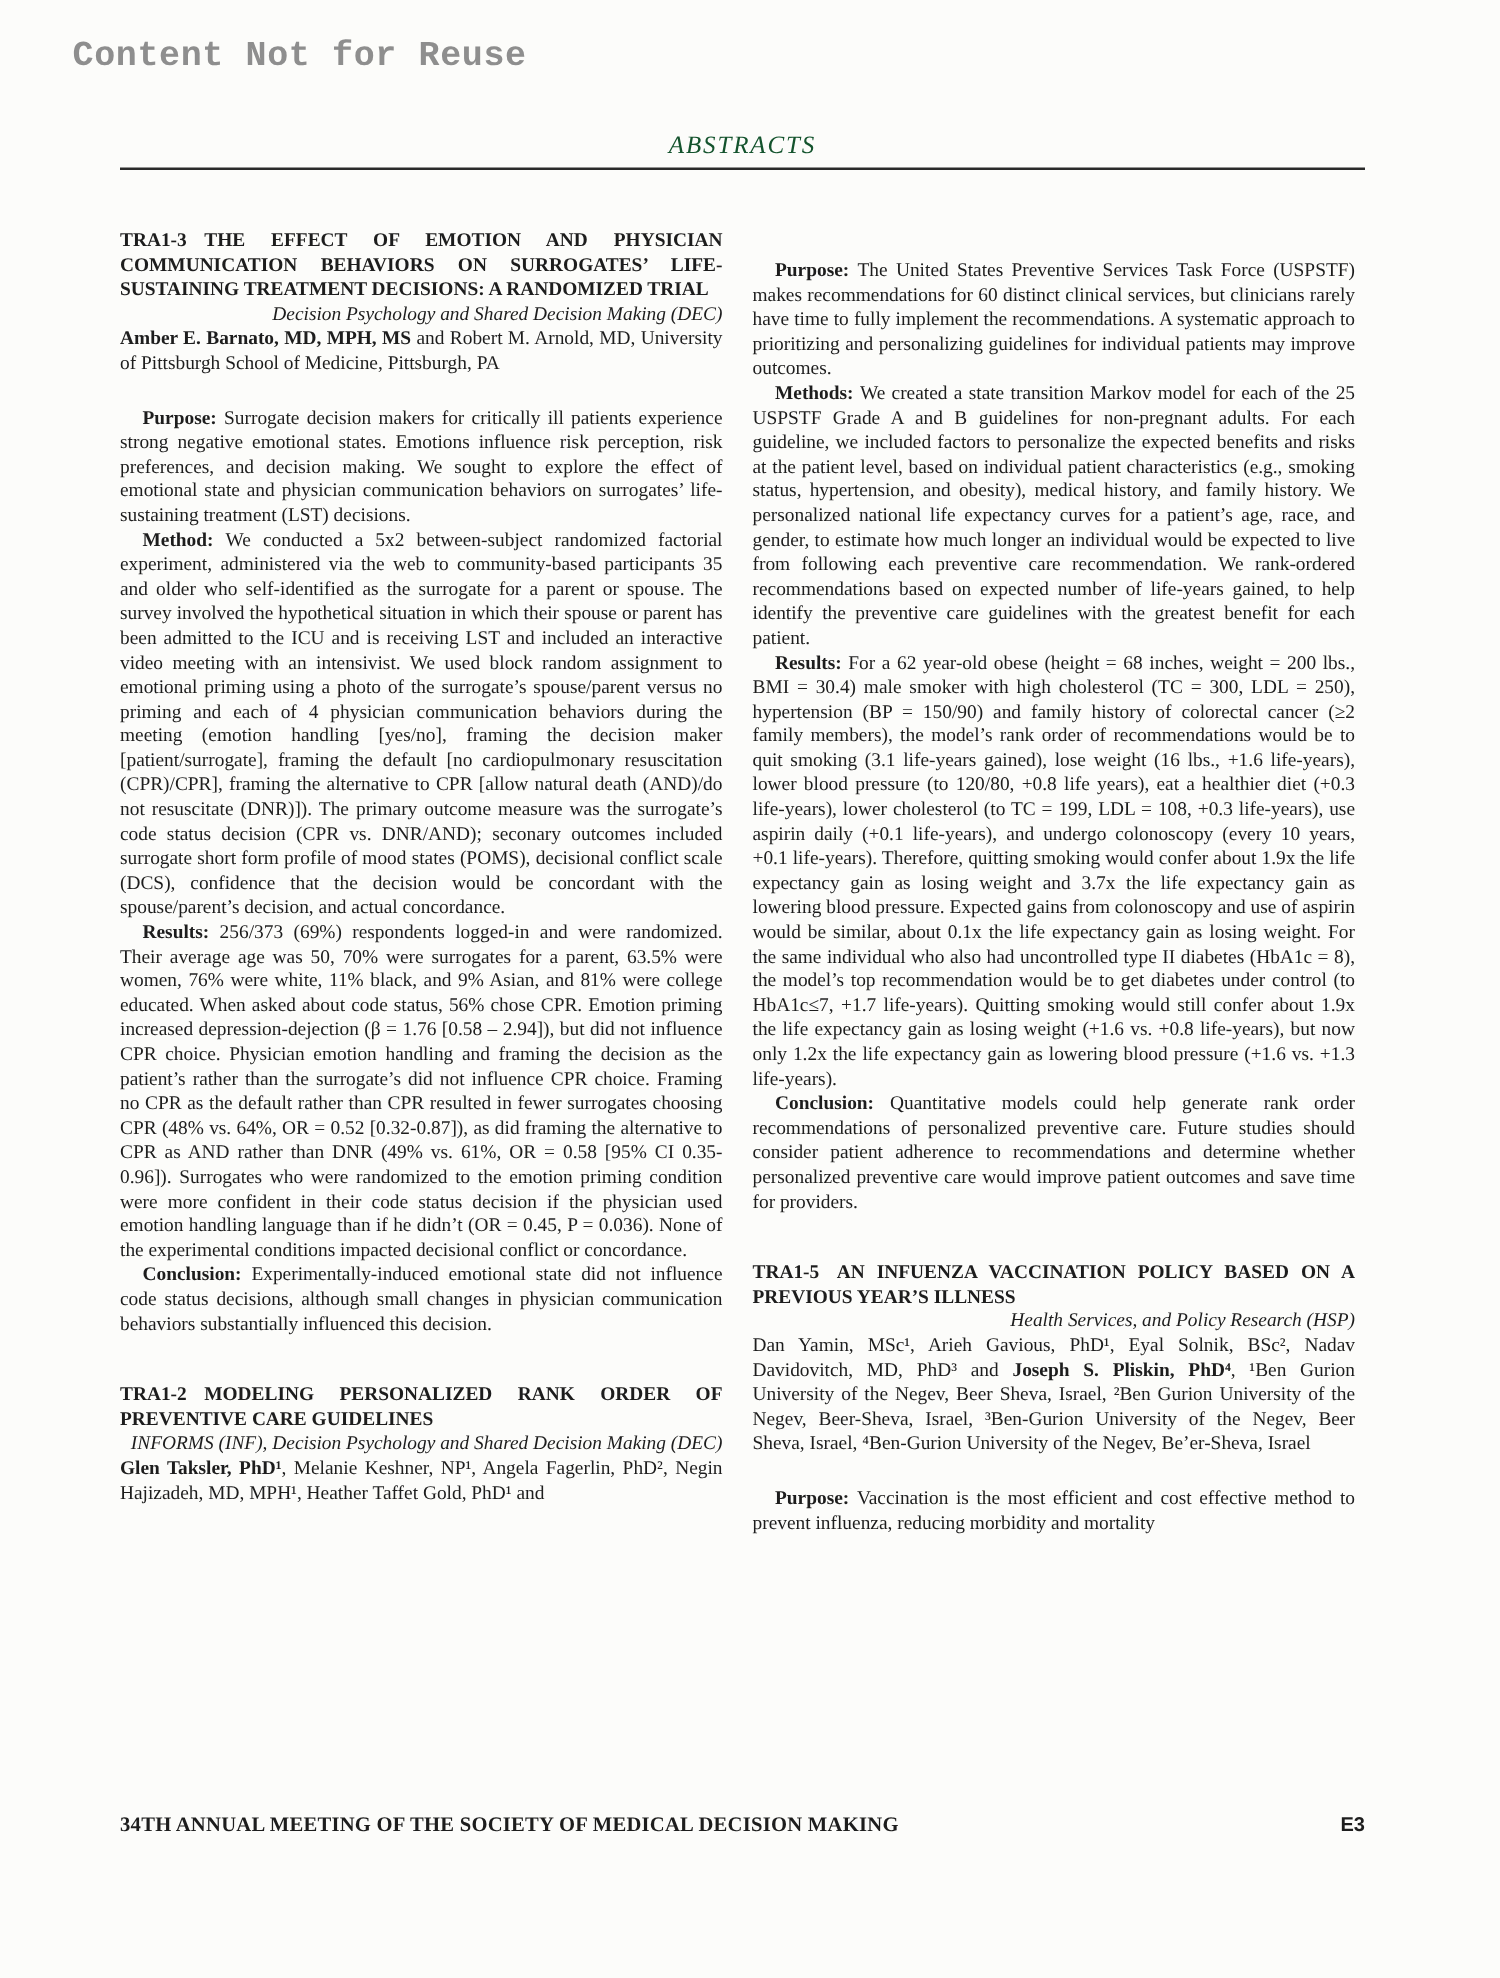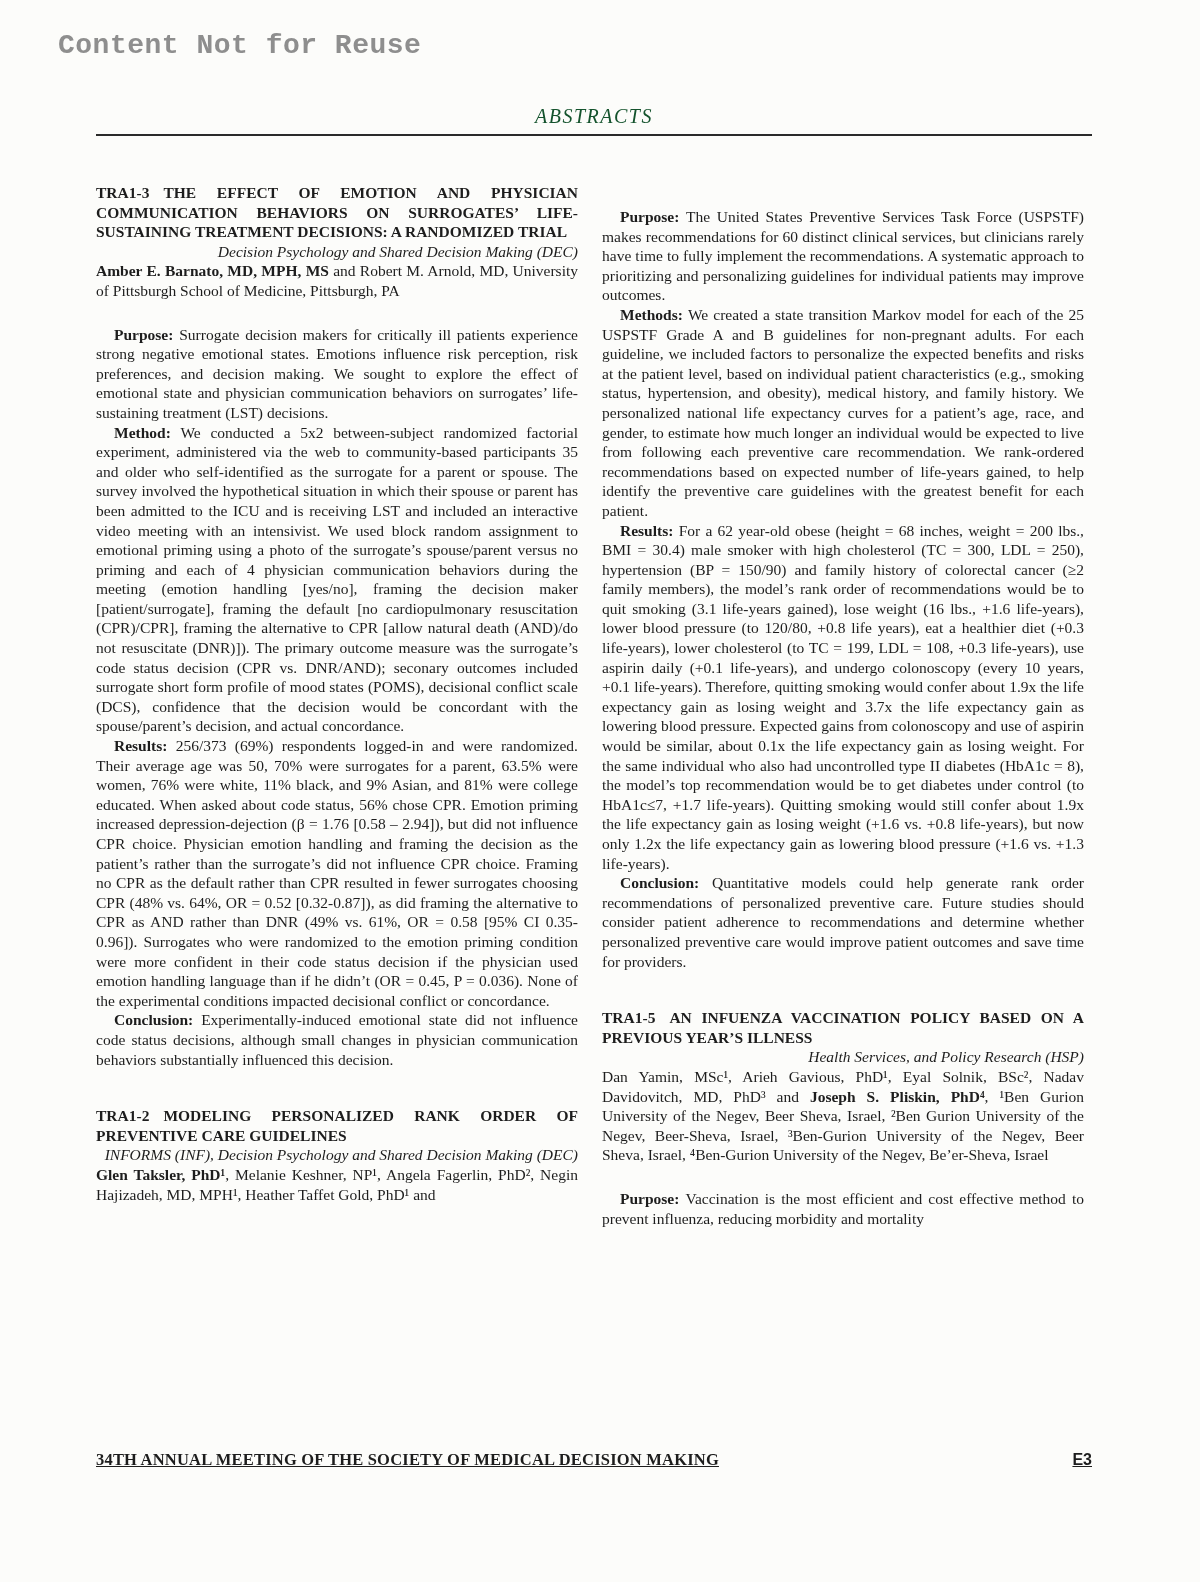--- a/index.html
+++ b/index.html
@@ -67,23 +67,22 @@
     text-align:right;
   }
   .abs-authors{text-align:justify;}
   .b{font-weight:bold;}
   .abs-para{text-indent:18px;}
   .abs-para.no-indent{text-indent:0;}
   .gap-above{margin-top:24px !important;}
 
   .footer{
     position:absolute;top:1450px;left:96px;width:996px;
-    display:flex;justify-content:space-between;align-items:center;
+    display:flex;justify-content:space-between;align-items:flex-end;
     font-weight:bold;
-    text-decoration:underline;
   }
   .footer .meeting{font-size:16.5px;letter-spacing:0.2px;}
   .footer .pageno{font-size:16px;font-family:"Liberation Sans", sans-serif;}
 </style>
 </head>
 <body>
 
 <div class="page">
 
   <div class="watermark">Content Not for Reuse</div>

